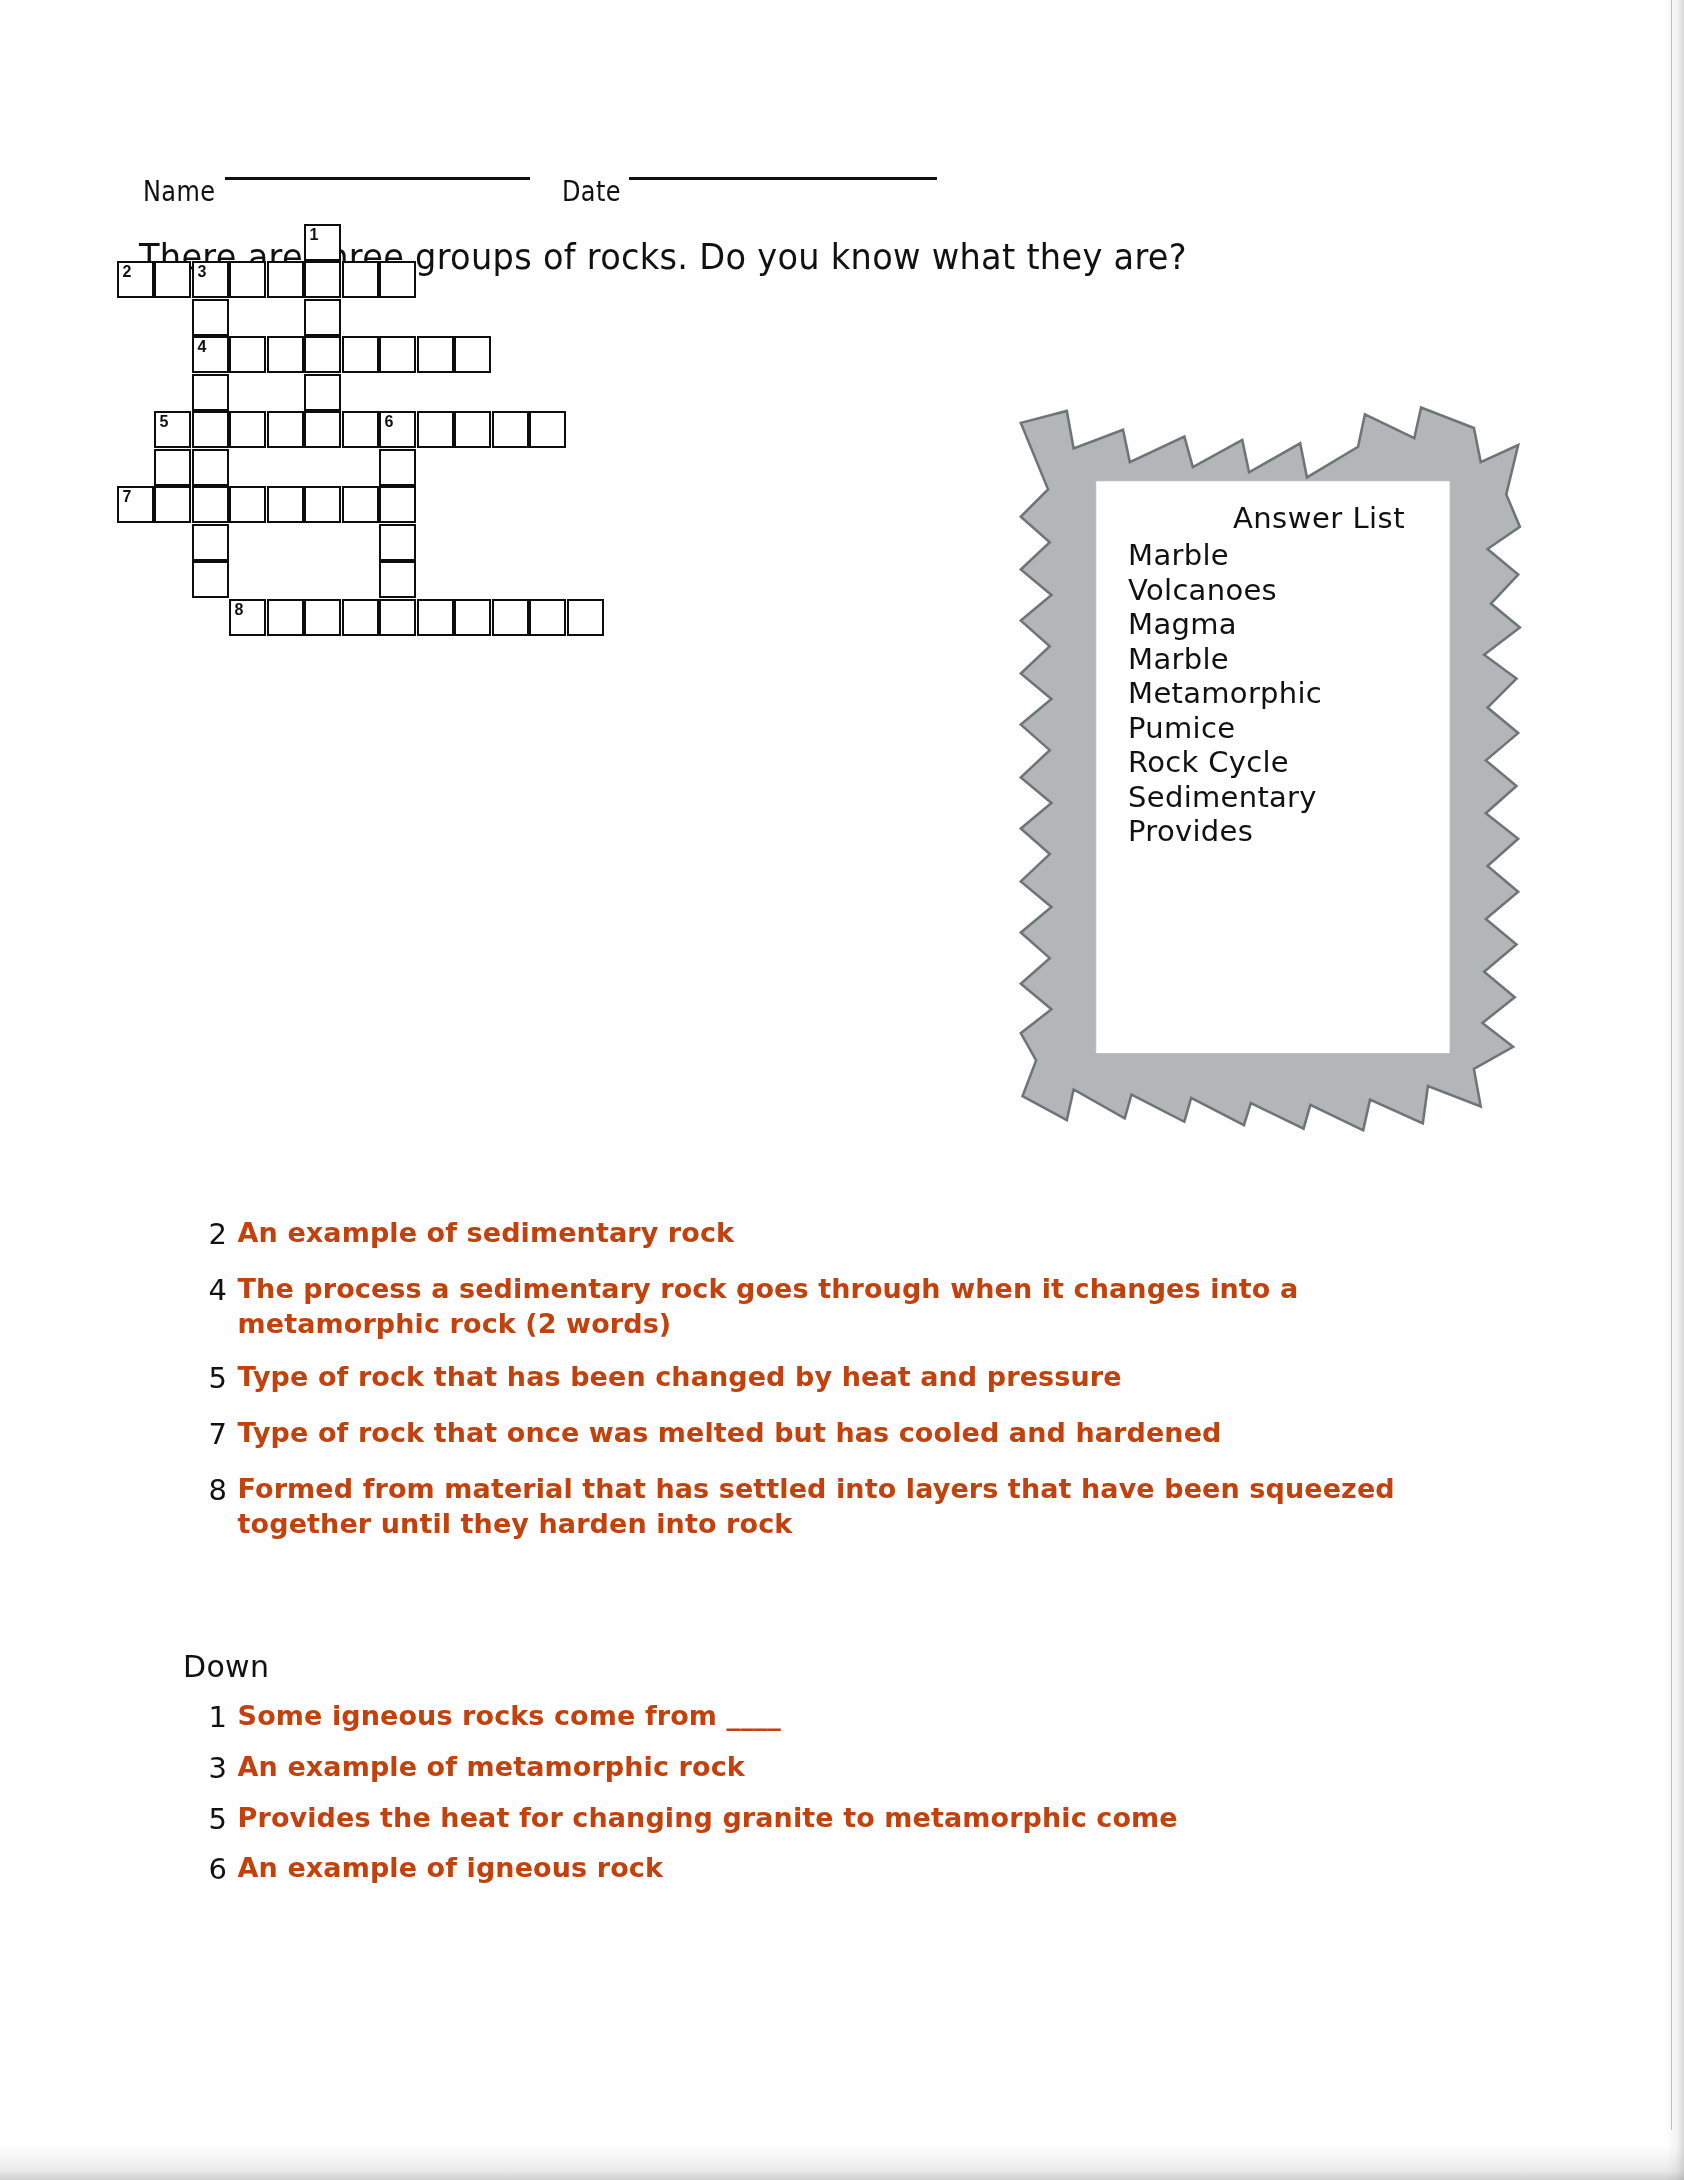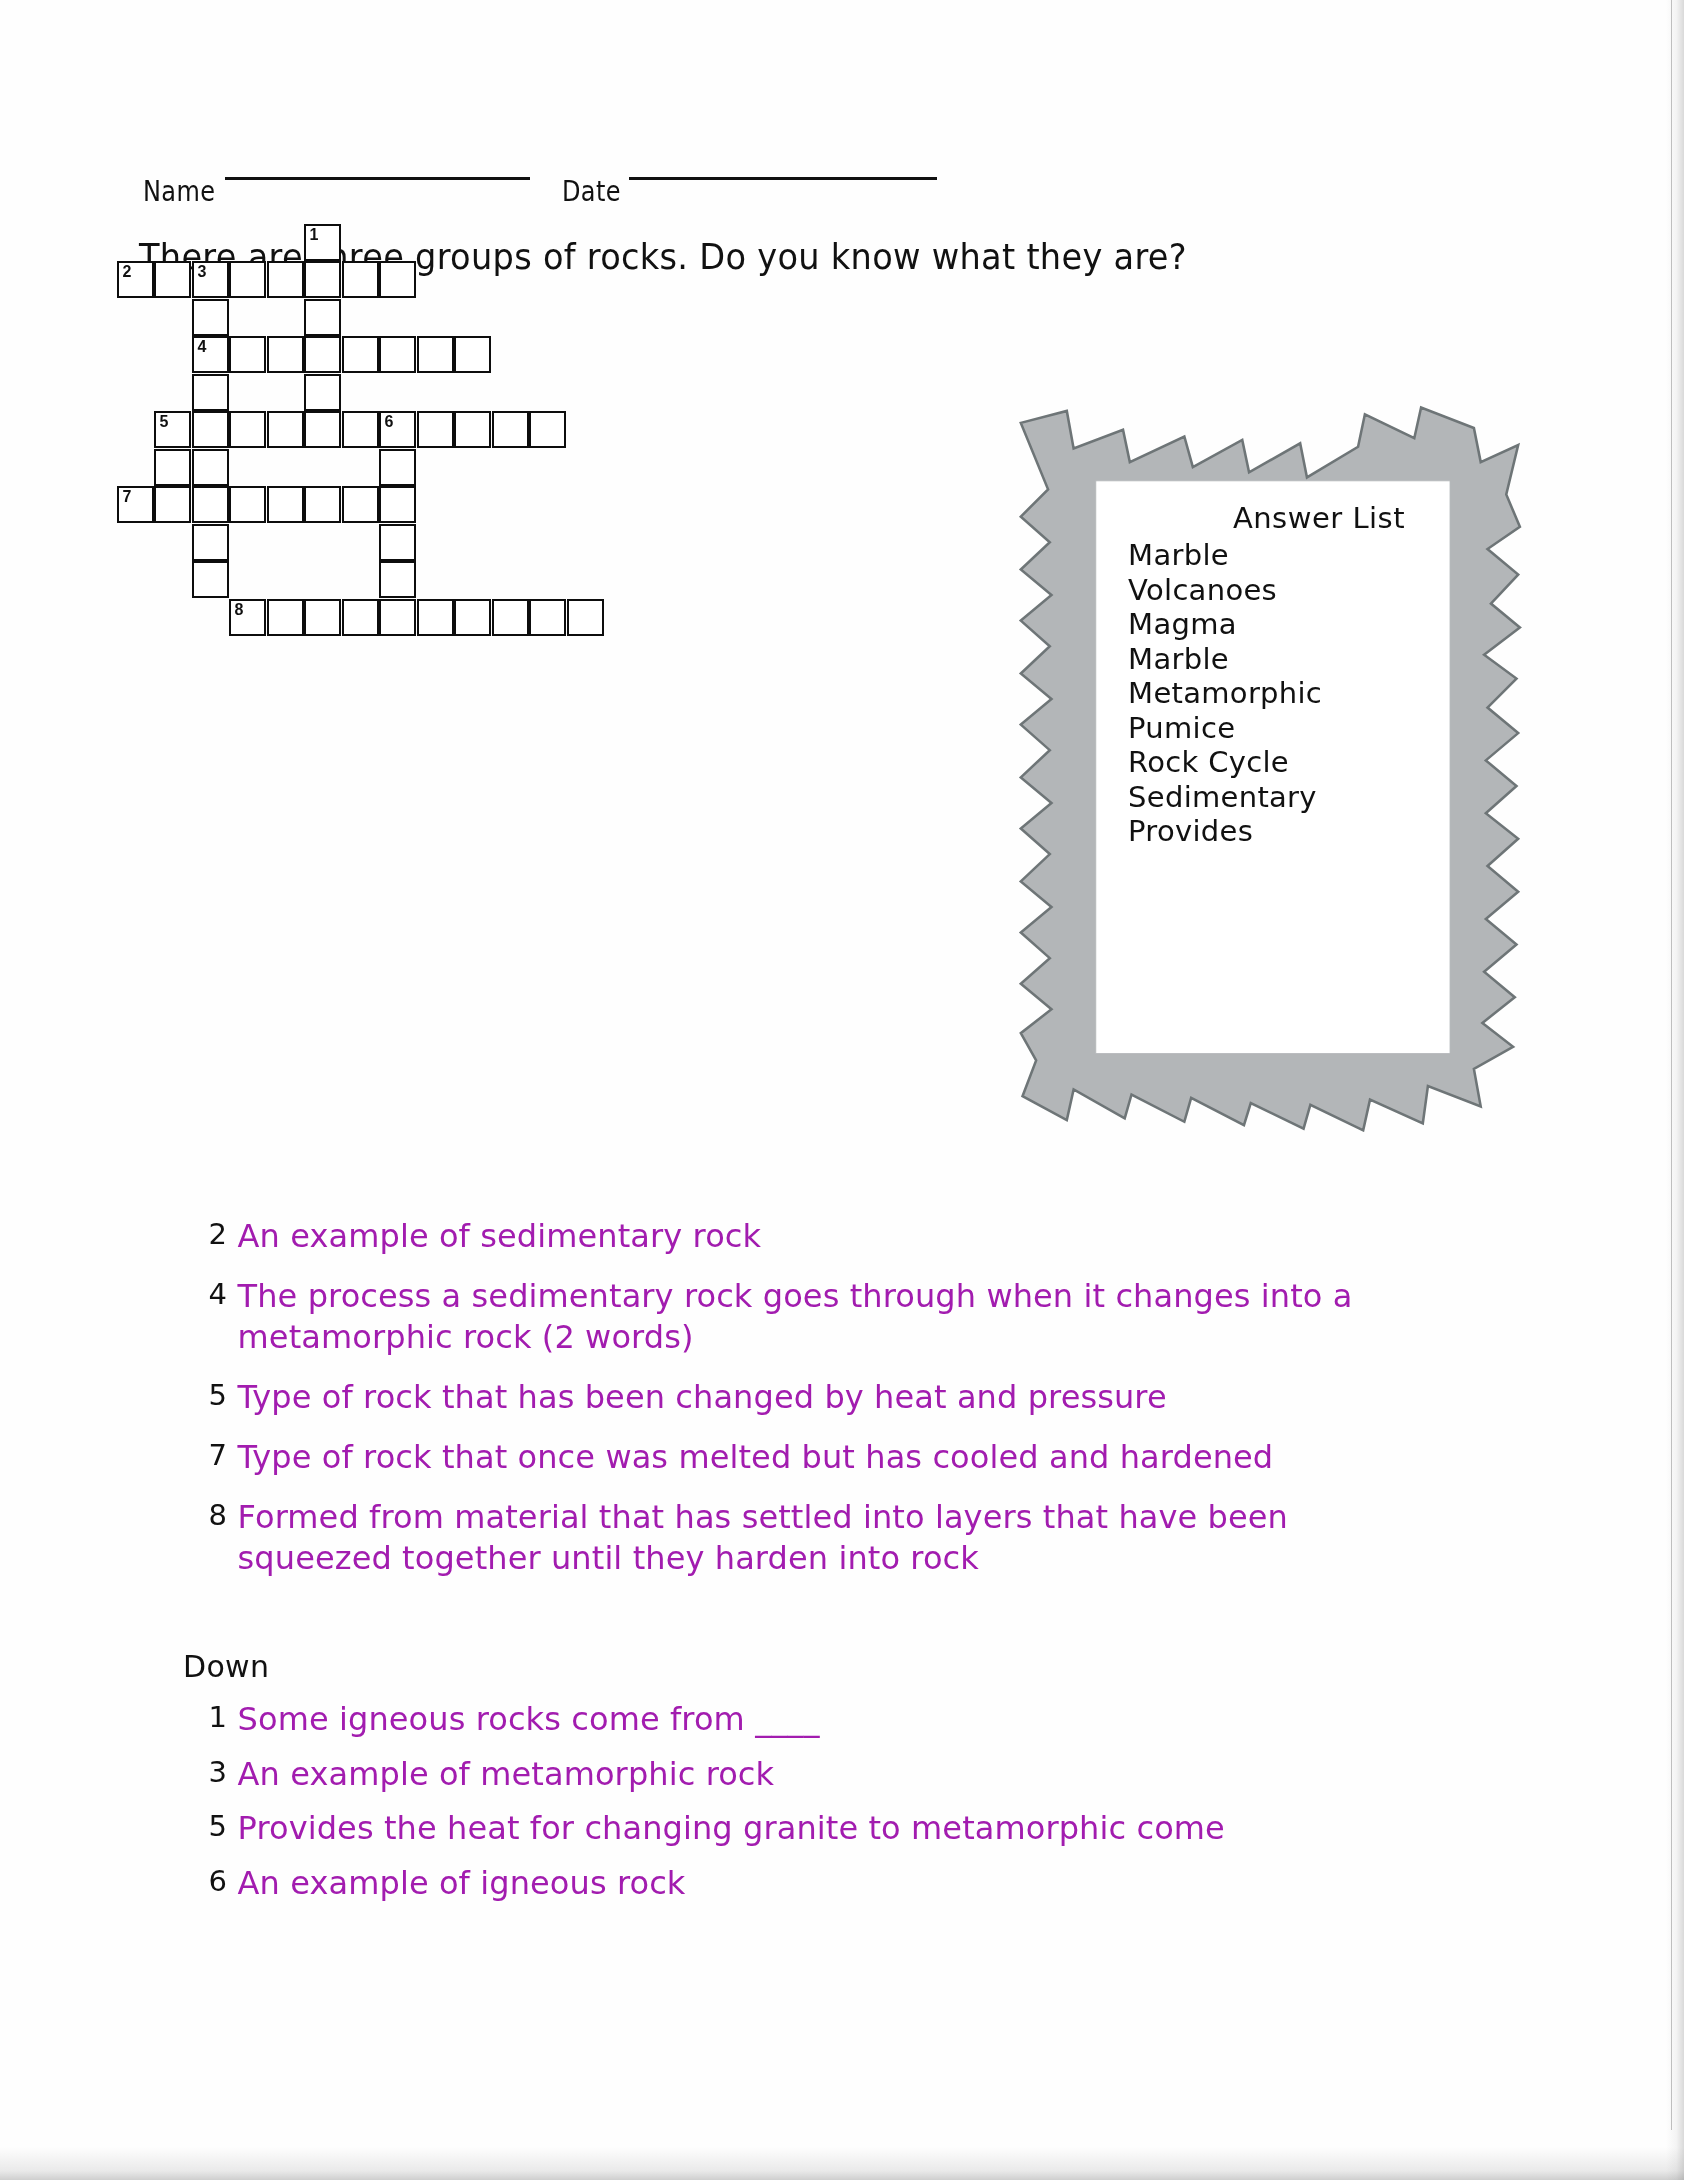--- a/index.html
+++ b/index.html
@@ -104,22 +104,23 @@
   }
   .clue-row{
     display:flex;align-items:flex-start;
     margin:0 0 19px 0;
     padding-left:25.6px;
   }
   .clue-num{
     flex:0 0 29px;font-size:29px;color:#111;line-height:1.28;
   }
   .clue-text{
-    flex:1 1 auto;font-size:32px;color:#a21caf;line-height:1.28;
+    flex:1 1 auto;font-size:27px;color:#c2410c;line-height:1.28;
     letter-spacing:0.1px;
+    font-weight:bold;
   }
   .clue-row.tight{margin-bottom:13.6px;}
 </style>
 </head>
 <body>
 
 <div class="page">
 
   <div class="hdr">
     <span class="hdr-label">Name</span>

